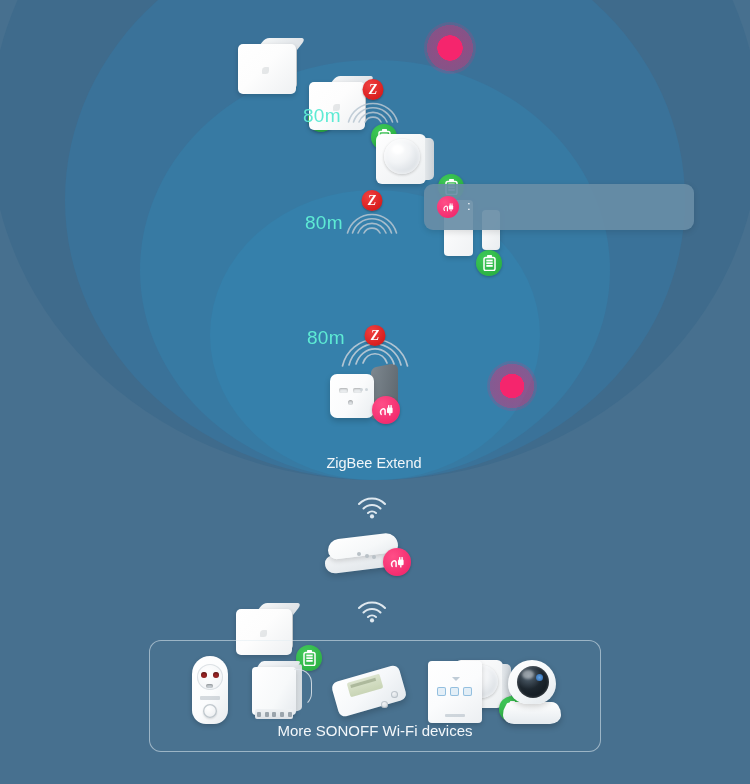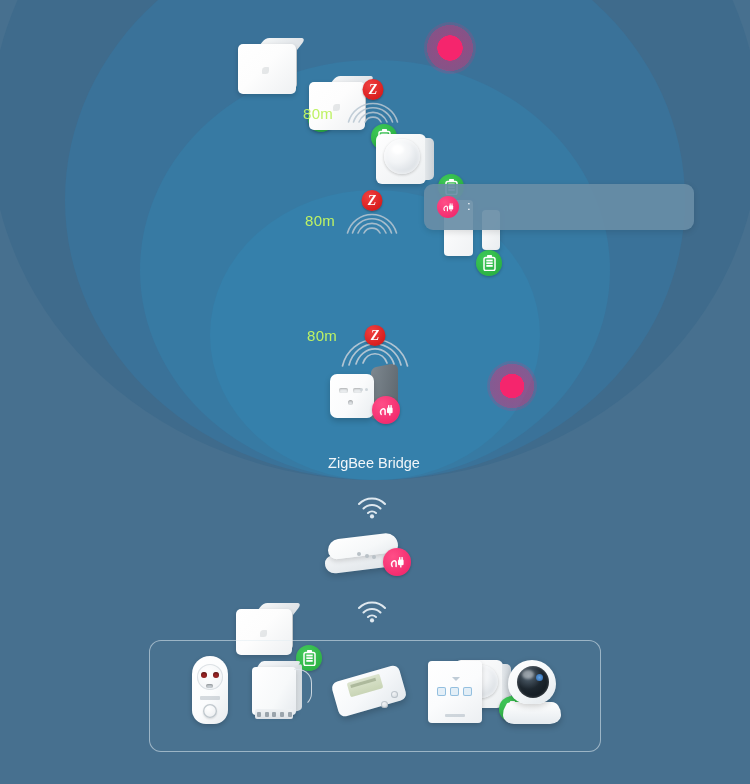--- a/index.html
+++ b/index.html
@@ -150,22 +150,22 @@
     line-height: 21px; text-align: center;
     font-family: "Liberation Serif", serif;
   }
   .zsig.wide { width: 74px; height: 58px; }
   .zsig.wide .arcs { width: 74px; height: 48px; top: 6px; }
   .zsig.wide .zball { top: 12px; }
 
   
   .dist {
     position: absolute;
-    color: #bef264;
-    font-size: 15px;
+    color: #5eead4;
+    font-size: 19px;
     letter-spacing: .3px;
     white-space: nowrap;
   }
 
   
   .socket { position: relative; }
   .socket .front {
     position: absolute; left: 0; top: 6px;
     width: 64%; height: calc(100% - 8px);
     background: linear-gradient(120deg,#ffffff 0%,#fafbfc 55%,#e9edf0 100%);
@@ -603,21 +603,21 @@
       <g fill="none" stroke="#bfccd7" stroke-width="1.7" stroke-linecap="round" opacity="0.9">
         <path d="M25 44 A 13 15 0 0 1 49 44"></path>
         <path d="M18 45 A 20 22 0 0 1 56 45"></path>
         <path d="M11 46 A 27 29 0 0 1 63 46"></path>
         <path d="M4.5 47 A 33.5 35 0 0 1 69.5 47"></path>
       </g>
     </svg>
     <div class="zball">Z</div>
   </div>
 
-  <div class="caption" style="left:318px; top:455px; width:112px;">ZigBee Bridge</div>
+  <div class="caption" style="left:318px; top:455px; width:112px;">ZigBee Extend</div>
 
   <div class="glow" style="left:487px; top:361px; width:50px; height:50px;"></div>
 
   <div class="wifi" style="left:354px; top:493px;">
     <svg width="36" height="26" viewBox="0 0 36 26">
       <g fill="none" stroke="#dfe8ef" stroke-width="2.1" stroke-linecap="round">
         <path d="M5 11 A 18 18 0 0 1 31 11"></path>
         <path d="M9.5 15.5 A 12 12 0 0 1 26.5 15.5"></path>
         <path d="M14 20 A 6 6 0 0 1 22 20"></path>
       </g>
@@ -683,15 +683,16 @@
       </div>
 
       <div class="d-cam">
         <div class="base"></div>
         <div class="head"></div>
         <div class="lens"></div>
       </div>
 
     </div>
 
+    <div class="panel-caption">More SONOFF Wi-Fi devices</div>
   </div>
 
 </div>
 
 </body></html>

